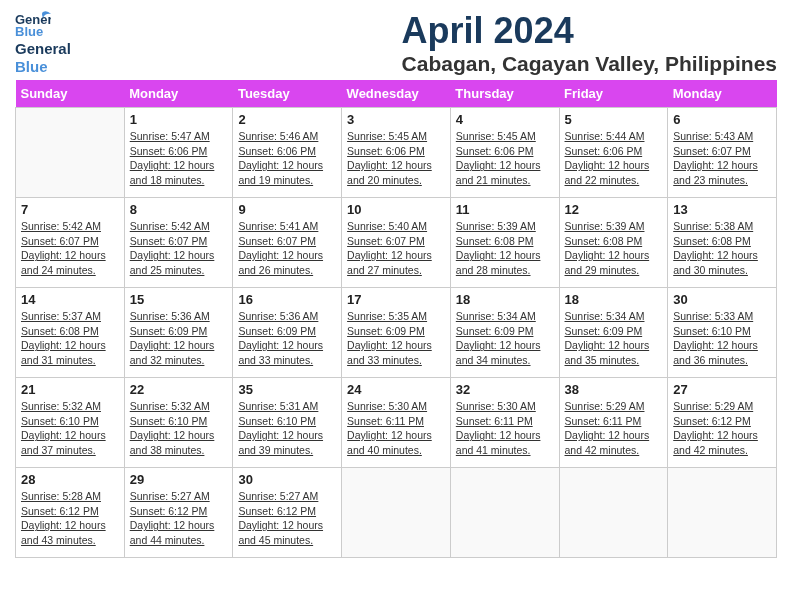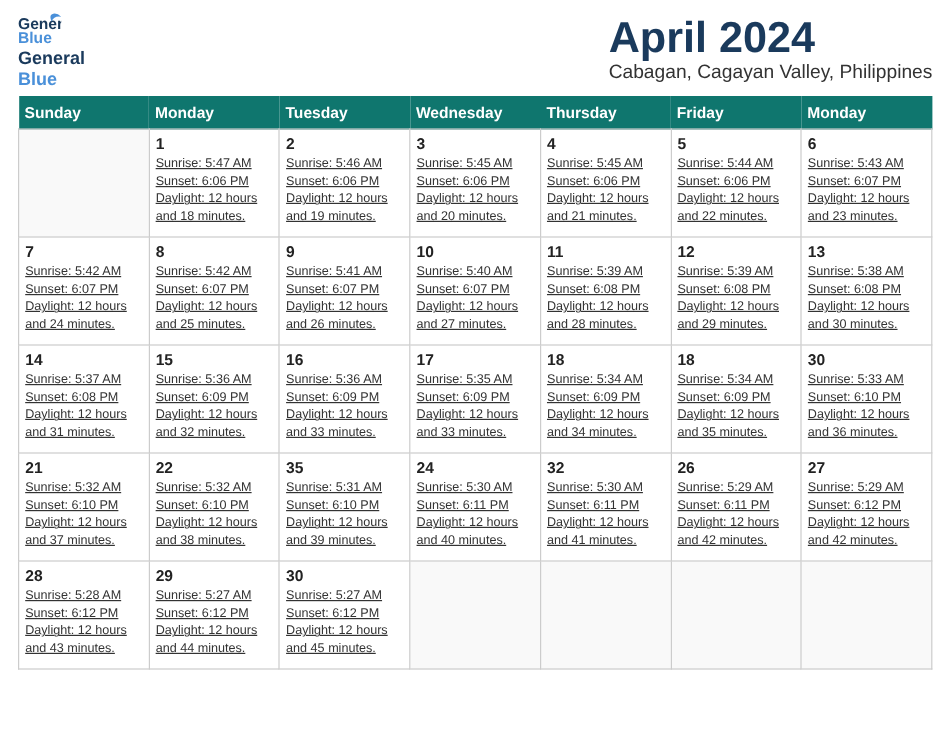--- a/index.html
+++ b/index.html
@@ -23,31 +23,31 @@
     }
     .title-section {
       text-align: left;
     }
     .main-title {
       font-size: 36px;
       font-weight: bold;
       color: #1a3a5c;
     }
     .subtitle {
-      font-size: 16px;
+      font-size: 21px;
       color: #333;
-      font-weight: normal;
+      font-weight: bold;
     }
     .calendar {
       width: 100%;
       border-collapse: collapse;
       font-size: 11px;
     }
     .calendar th {
-      background-color: #0f766e;
+      background-color: #d946ef;
       color: white;
       padding: 6px 5px;
       text-align: left;
       font-size: 13px;
       font-weight: bold;
     }
     .calendar td {
       border: 1px solid #ccc;
       vertical-align: top;
       padding: 4px 5px;
@@ -216,21 +216,21 @@
         </td>
         <td>
           <span class="day-num">24</span>
           <div class="day-info">Sunrise: 5:30 AM<br>Sunset: 6:11 PM<br>Daylight: 12 hours<br>and 40 minutes.</div>
         </td>
         <td>
           <span class="day-num">32</span>
           <div class="day-info">Sunrise: 5:30 AM<br>Sunset: 6:11 PM<br>Daylight: 12 hours<br>and 41 minutes.</div>
         </td>
         <td>
-          <span class="day-num">26</span>
+          <span class="day-num">38</span>
           <div class="day-info">Sunrise: 5:29 AM<br>Sunset: 6:11 PM<br>Daylight: 12 hours<br>and 42 minutes.</div>
         </td>
         <td>
           <span class="day-num">27</span>
           <div class="day-info">Sunrise: 5:29 AM<br>Sunset: 6:12 PM<br>Daylight: 12 hours<br>and 42 minutes.</div>
         </td>
       </tr>
       <tr>
         <td>
           <span class="day-num">28</span>

